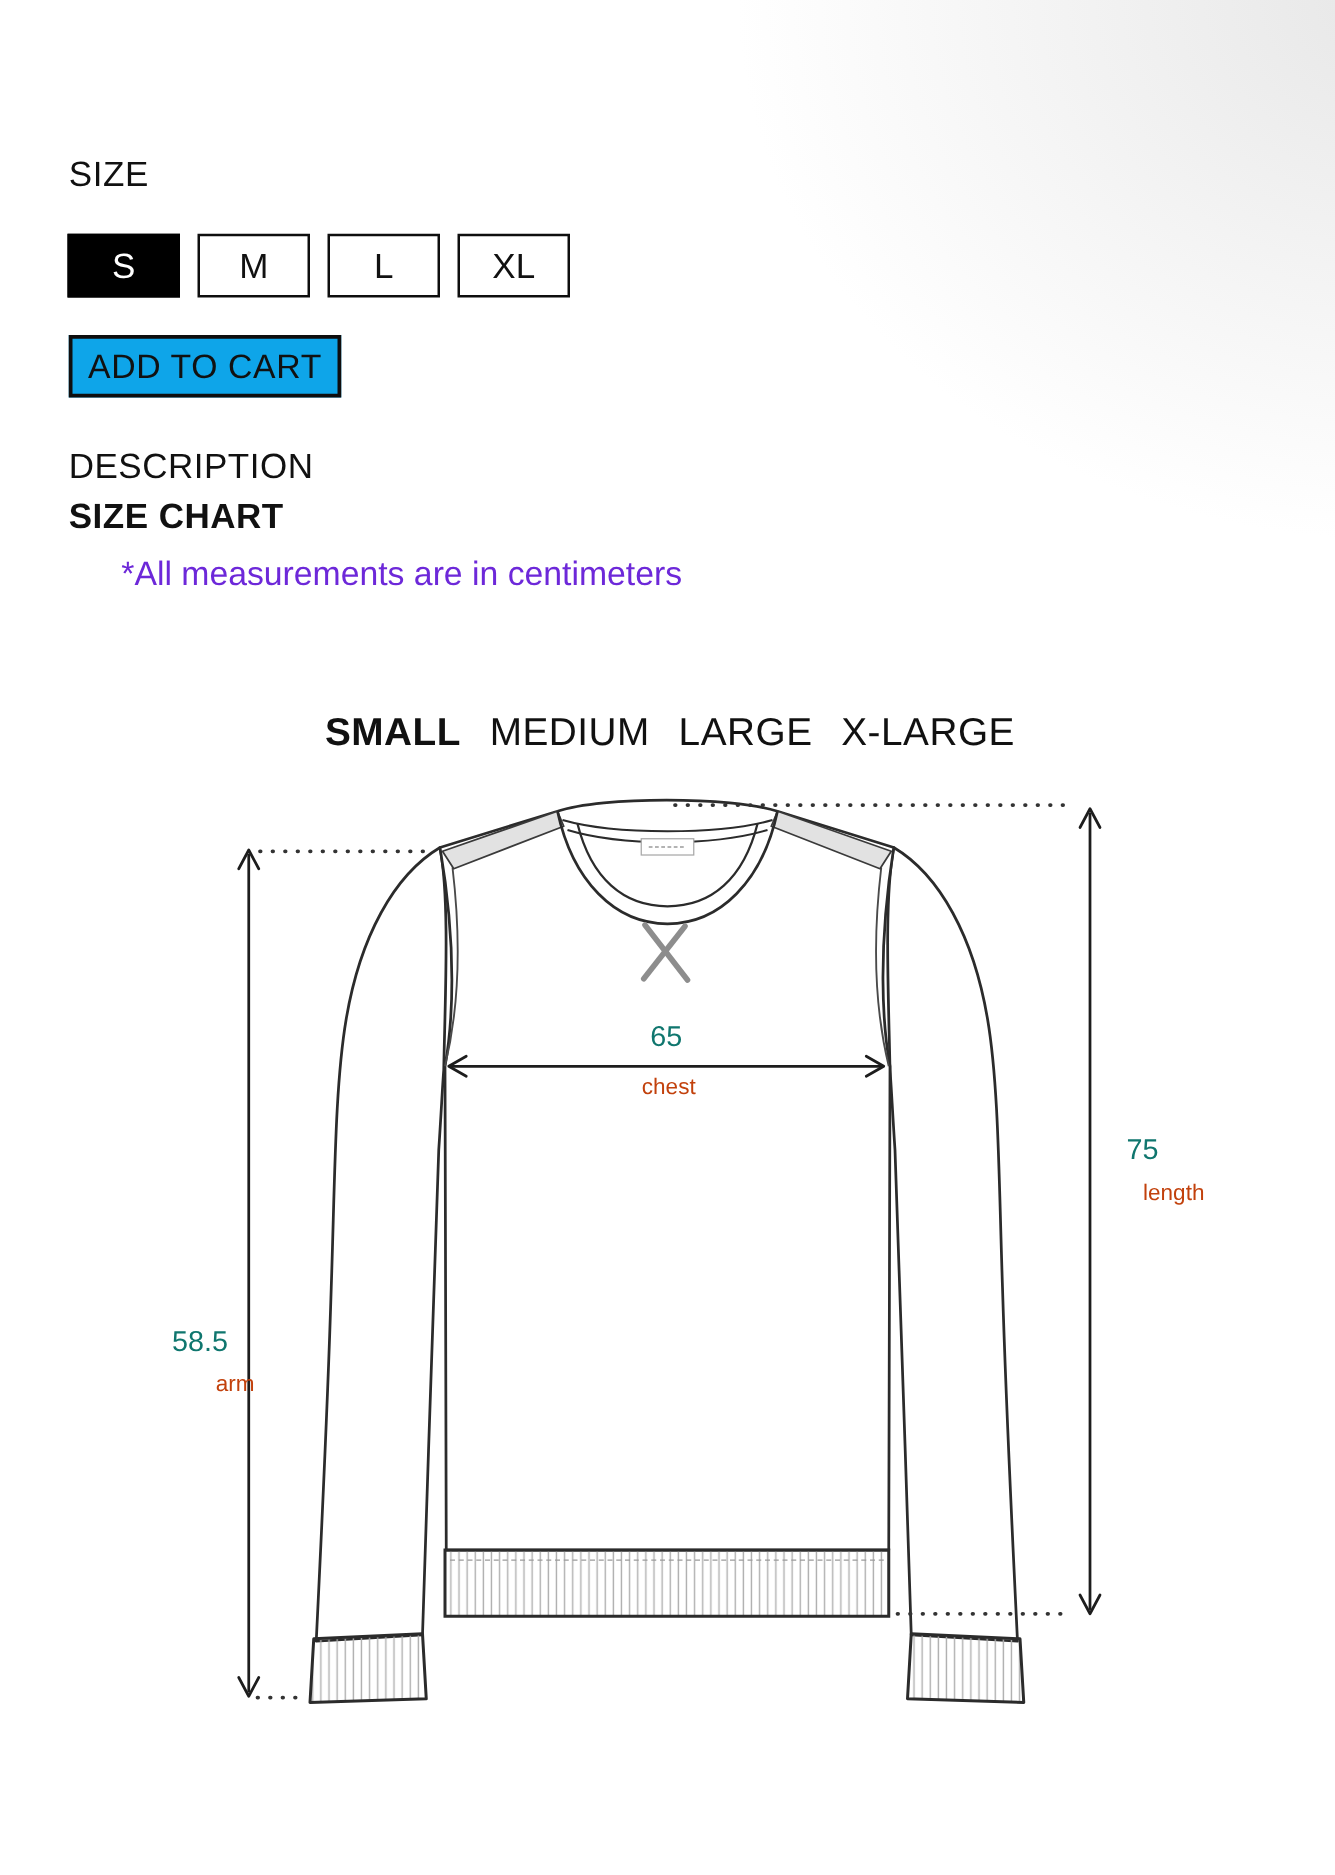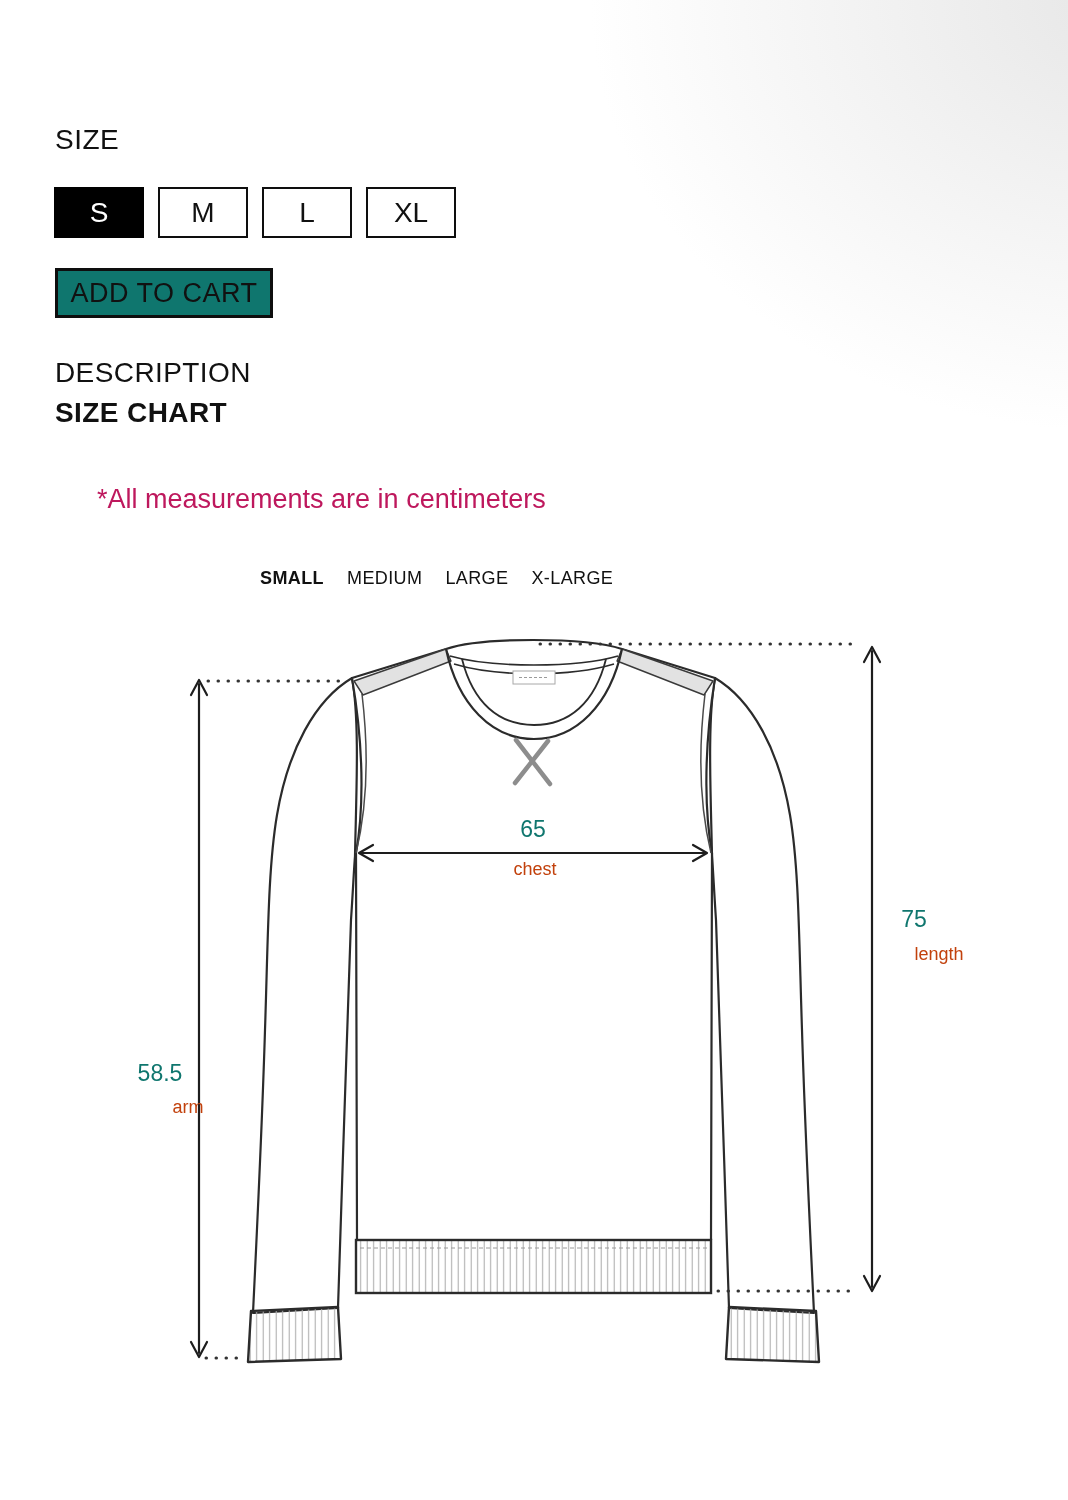--- a/index.html
+++ b/index.html
@@ -15,30 +15,30 @@
   .size-label{position:absolute;left:55px;top:124px;font-size:28px;letter-spacing:.5px;}
   .size-options{position:absolute;left:54px;top:187px;display:flex;gap:14px;}
   .size-btn{
     width:90px;height:51px;background:#fff;border:2px solid #0e0e0e;
     font-family:"Liberation Sans",sans-serif;font-size:28px;color:#111;
     display:flex;align-items:center;justify-content:center;padding:0;cursor:pointer;
   }
   .size-btn.selected{background:#000;border-color:#000;color:#fff;}
   .add-to-cart{
     position:absolute;left:55px;top:268px;width:218px;height:50px;
-    background:#0f766e;border:3px solid #0e0e0e;cursor:pointer;
+    background:#0ea5e9;border:3px solid #0e0e0e;cursor:pointer;
     font-family:"Liberation Sans",sans-serif;font-size:27px;color:#111;letter-spacing:.5px;
     display:flex;align-items:center;justify-content:center;
   }
   .accordion-header{position:absolute;left:55px;font-size:28px;letter-spacing:.4px;cursor:pointer;}
   .acc-description{top:357px;}
   .acc-sizechart{top:397px;font-weight:bold;}
   .acc-shipping{top:1410px;}
-  .note{position:absolute;left:97px;top:484px;font-size:27px;color:#be185d;}
-  .tabs{position:absolute;left:260px;top:568px;display:flex;gap:23px;font-size:18px;letter-spacing:.4px;}
+  .note{position:absolute;left:97px;top:444px;font-size:27px;color:#6d28d9;}
+  .tabs{position:absolute;left:260px;top:568px;display:flex;gap:23px;font-size:31px;letter-spacing:.4px;}
   .tab{cursor:pointer;}
   .tab.selected{font-weight:bold;}
   .diagram{position:absolute;left:0;top:0;pointer-events:none;}
   .meas{position:absolute;text-align:center;pointer-events:none;}
   .meas-num{font-family:Liberation Sans, sans-serif;font-size:23px;color:#0f766e;}
   .meas-word{font-family:"Liberation Sans",sans-serif;font-size:18px;color:#c2410c;}
 </style>
 </head>
 <body>
 

